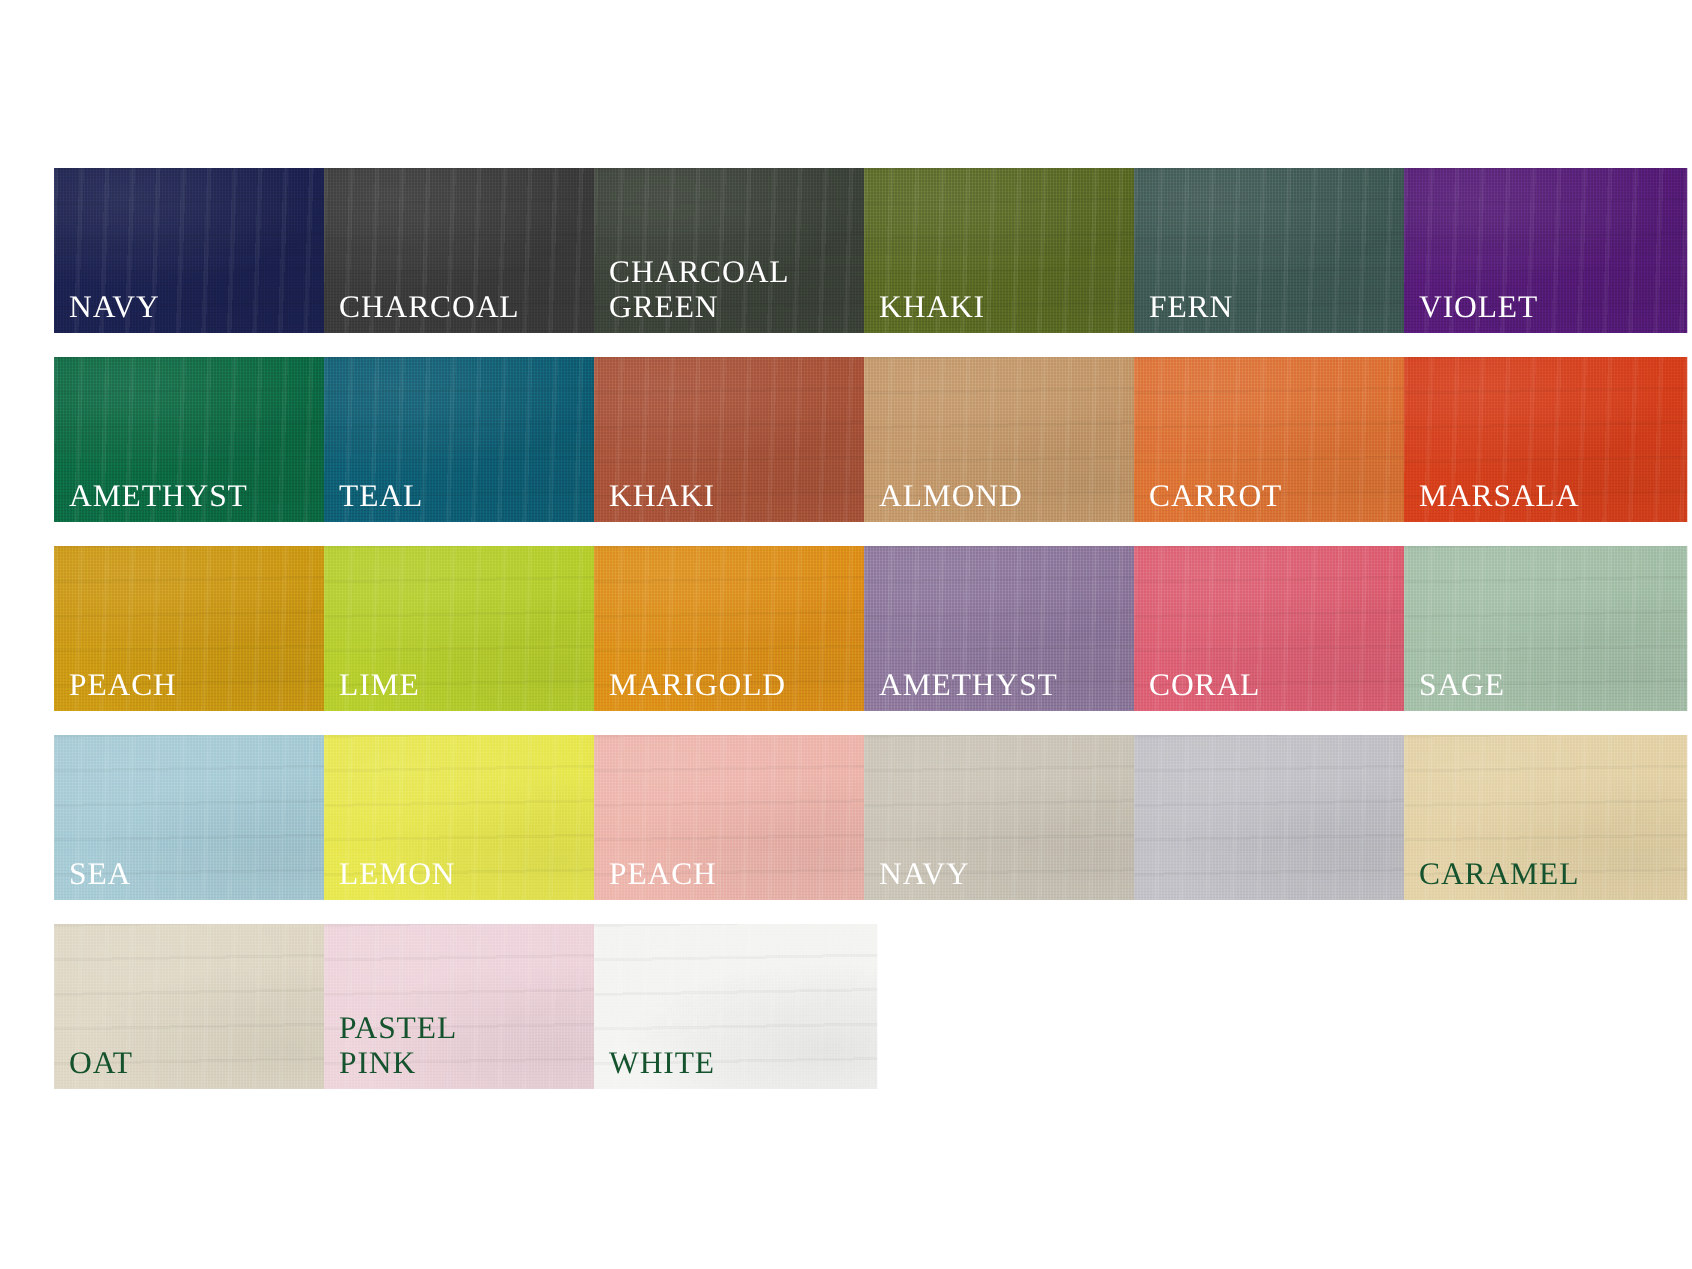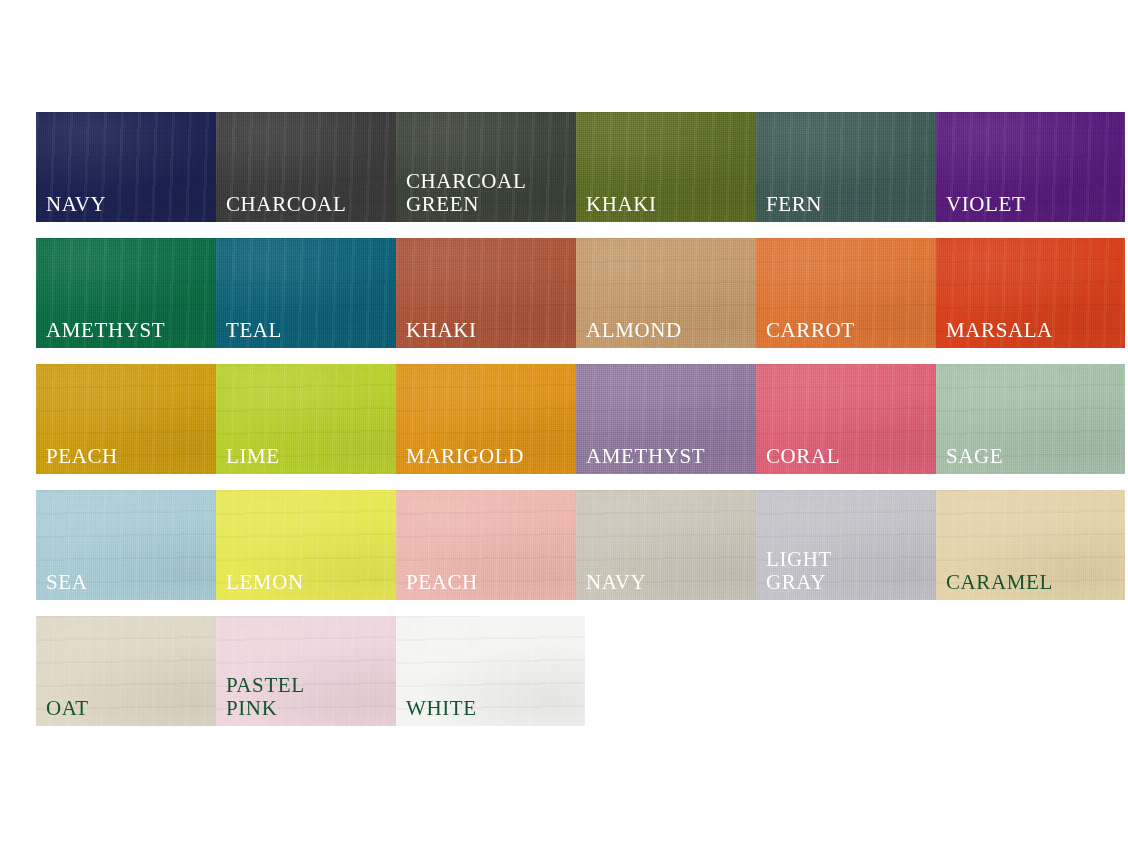--- a/index.html
+++ b/index.html
@@ -245,22 +245,20 @@
       <div class="swatch">
         <div class="swatch-color" style="background: rgb(203, 197, 184);"></div>
         <div class="swatch-slub"></div>
         <div class="swatch-weave"></div>
         <div class="swatch-label light-text">NAVY</div>
       </div>
       <div class="swatch">
         <div class="swatch-color" style="background: rgb(194, 194, 200);"></div>
         <div class="swatch-slub"></div>
         <div class="swatch-weave"></div>
-        <div class="swatch-label light-text">LIGHT
-GRAY</div>
       </div>
       <div class="swatch">
         <div class="swatch-color" style="background: rgb(228, 211, 168);"></div>
         <div class="swatch-slub"></div>
         <div class="swatch-weave"></div>
         <div class="swatch-label dark-text">CARAMEL</div>
       </div>
       <div class="swatch">
         <div class="swatch-color" style="background: rgb(223, 216, 198);"></div>
         <div class="swatch-slub"></div>

